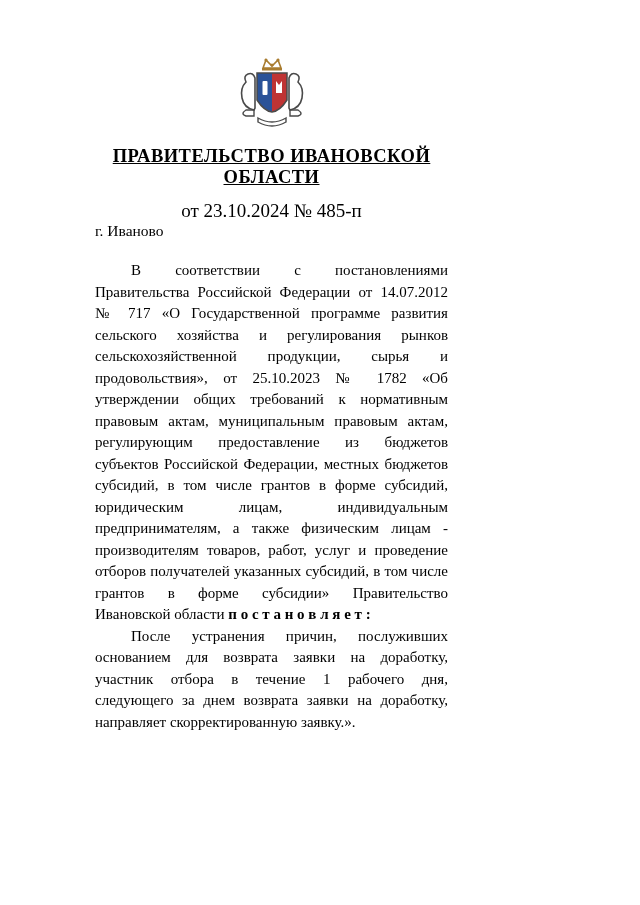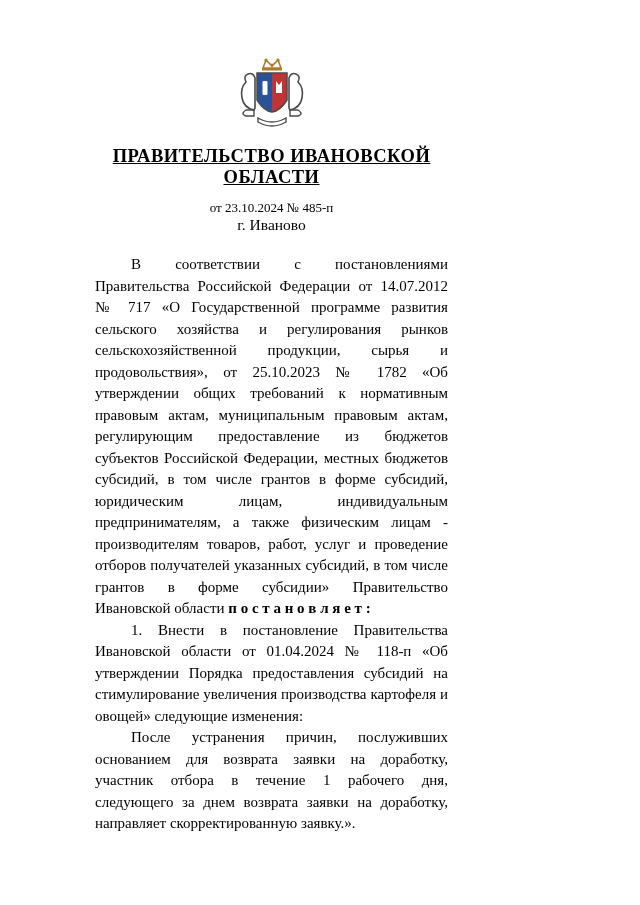--- a/index.html
+++ b/index.html
@@ -29,25 +29,25 @@
   }
   .doc-type {
     text-align: center;
     font-weight: bold;
     font-size: 17.5px;
     letter-spacing: 3px;
     margin: 0 0 36px 0;
   }
   .date-line {
     text-align: center;
-    font-size: 13px;
+    font-size: 19px;
     margin: 0;
   }
   .city-line {
-    text-align: center;
+    text-align: left;
     font-size: 15.5px;
     margin: 0 0 20px 0;
   }
   .subject {
     text-align: center;
     font-weight: bold;
     font-size: 15.5px;
     line-height: 21px;
     max-width: 470px;
     margin: 0 auto 24px auto;
@@ -104,17 +104,16 @@
 
   <h1 class="org-title">ПРАВИТЕЛЬСТВО ИВАНОВСКОЙ ОБЛАСТИ</h1>
 
 
   <p class="date-line">от 23.10.2024 № 485-п</p>
   <p class="city-line">г. Иваново</p>
 
 
   <div class="doc-body">
       <p class="para"><span>В соответствии с постановлениями Правительства Российской Федерации от 14.07.2012 № 717 «О Государственной программе развития сельского хозяйства и регулирования рынков сельскохозяйственной продукции, сырья и продовольствия», от 25.10.2023 № 1782 «Об утверждении общих требований к нормативным правовым актам, муниципальным правовым актам, регулирующим предоставление из бюджетов субъектов Российской Федерации, местных бюджетов субсидий, в том числе грантов в форме субсидий, юридическим лицам, индивидуальным предпринимателям, а также физическим лицам - производителям товаров, работ, услуг и проведение отборов получателей указанных субсидий, в том числе грантов в форме субсидии» Правительство Ивановской области </span><span style="font-weight: bold;">п о с т а н о в л я е т :</span></p>
-      <p class="para"><span>1. Внести в постановление Правительства Ивановской области от 01.04.2024 № 118-п «Об утверждении Порядка предоставления субсидий на стимулирование увеличения производства картофеля и овощей» следующие изменения:</span></p>
       <p class="para"><span>После устранения причин, послуживших основанием для возврата заявки на доработку, участник отбора в течение 1 рабочего дня, следующего за днем возврата заявки на доработку, направляет скорректированную заявку.».</span></p>
     </div>
 
 </div>
 
 </body></html>

